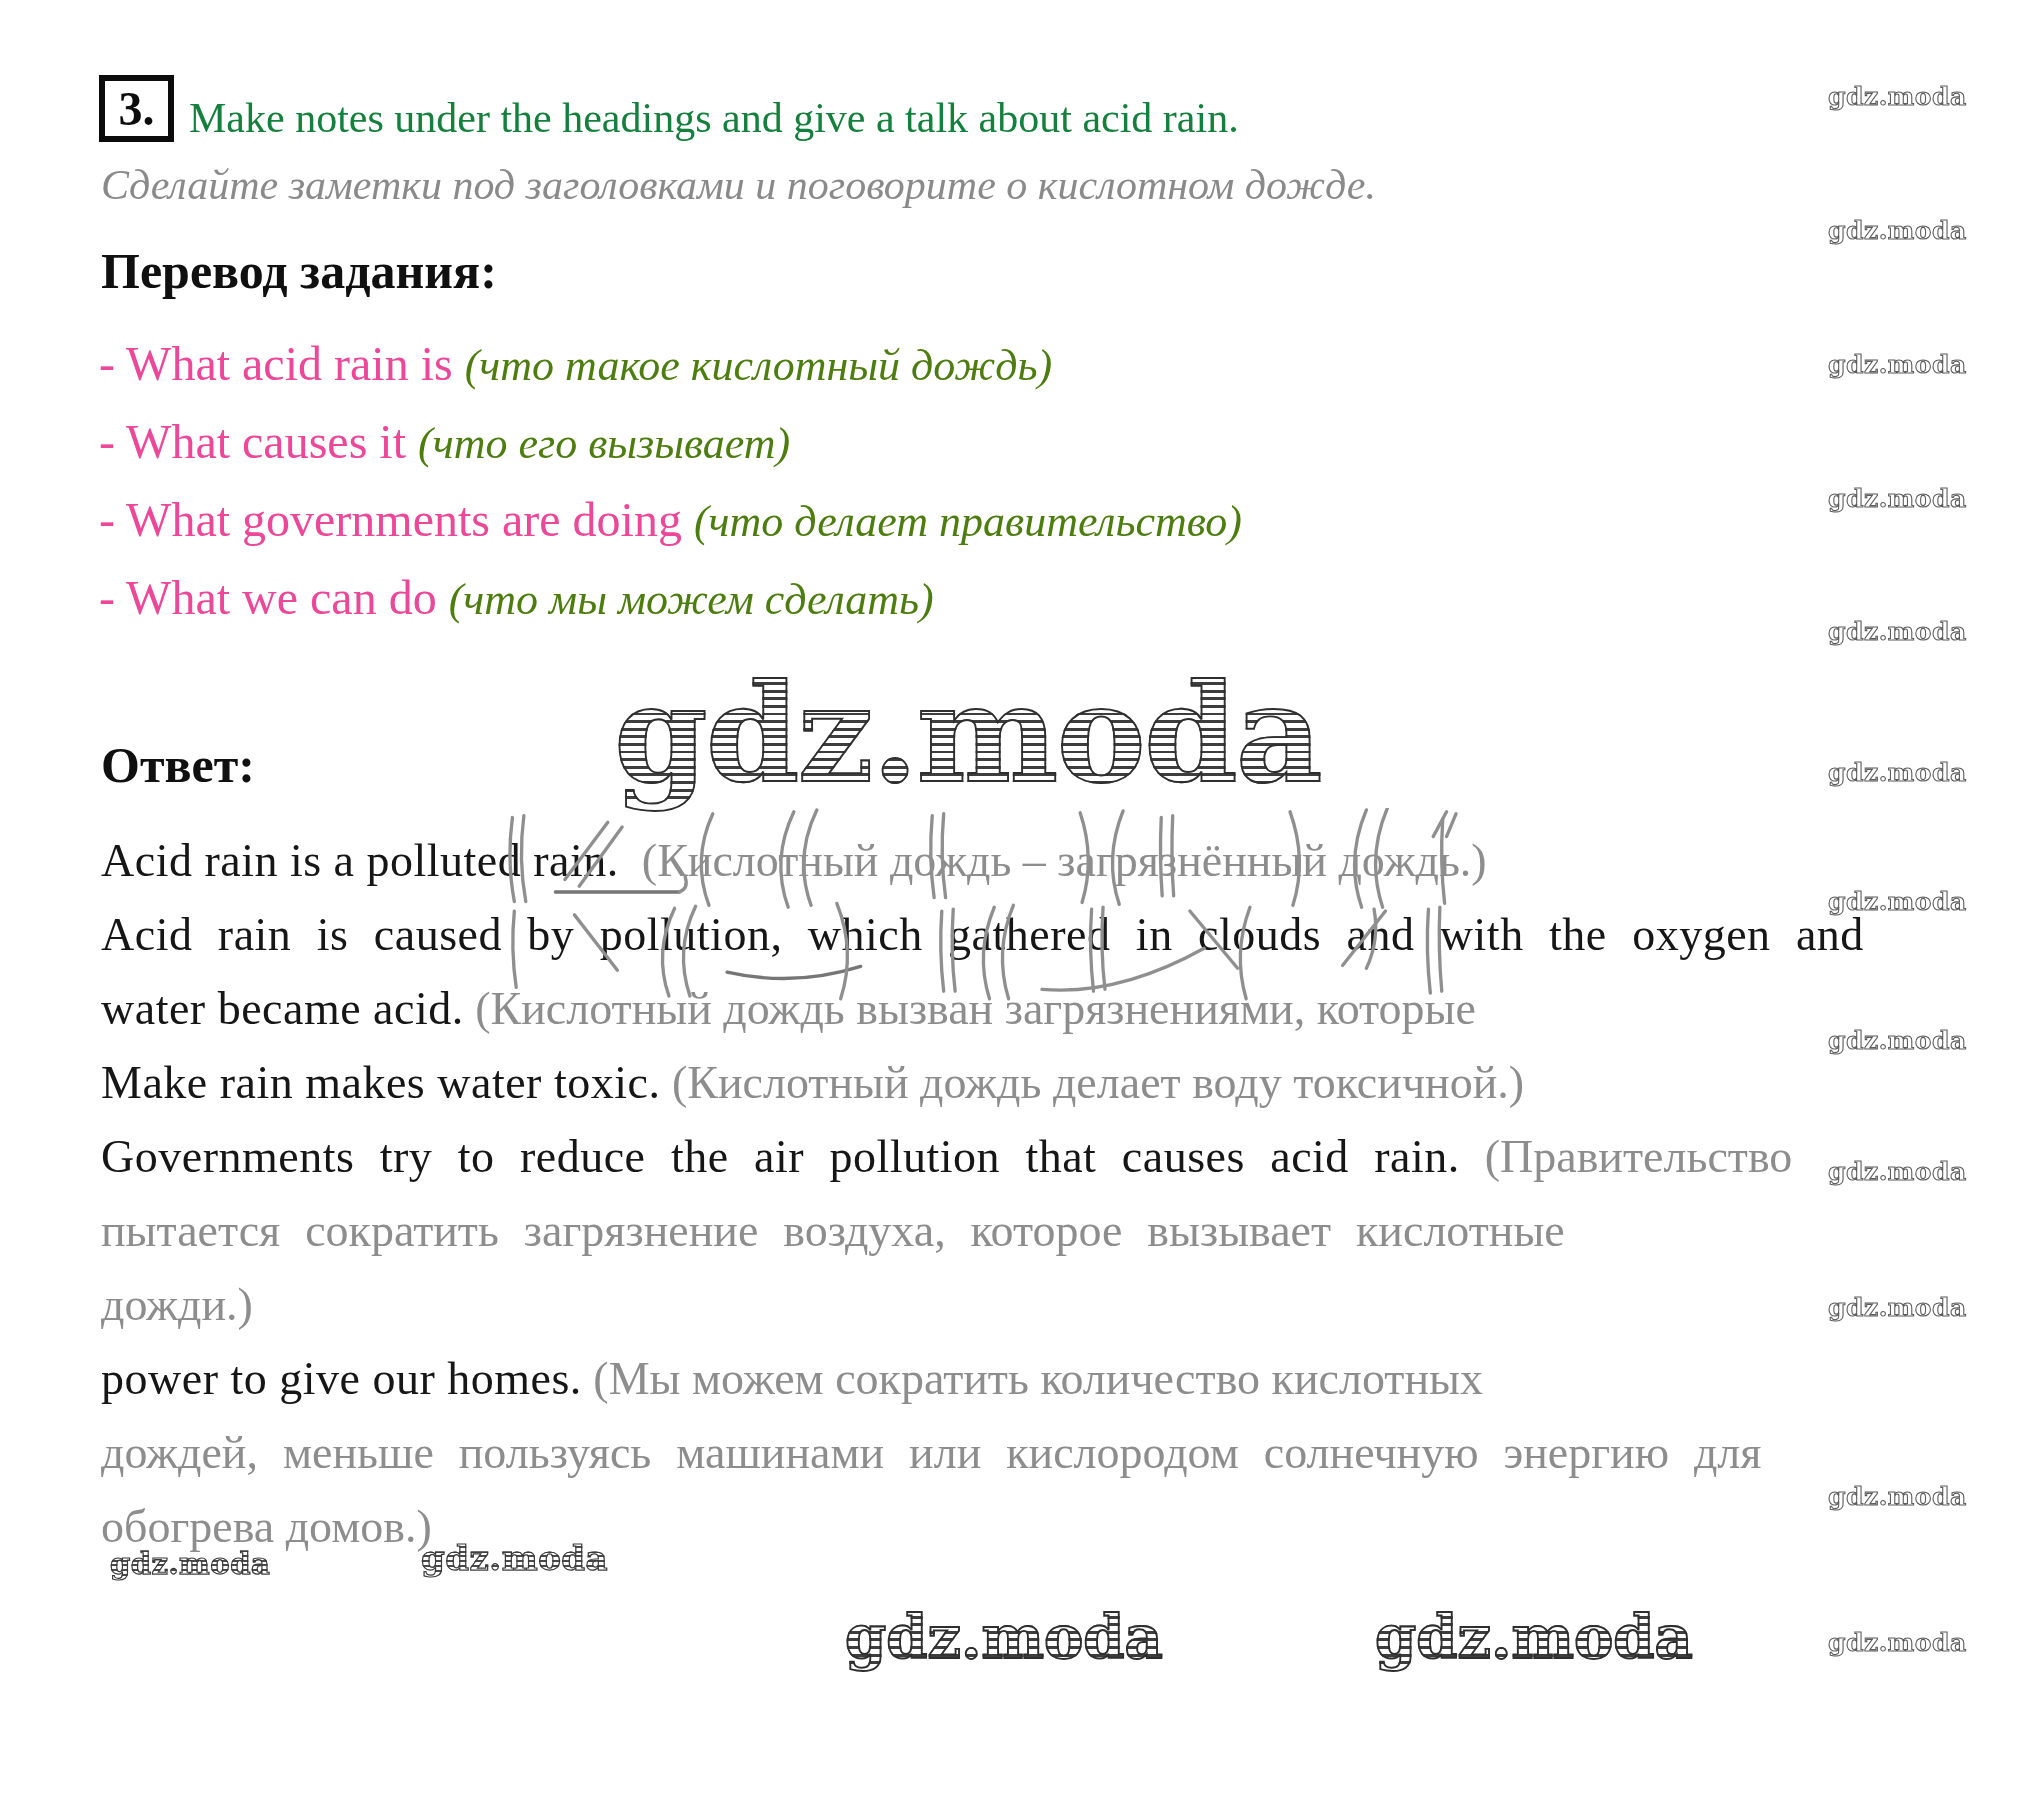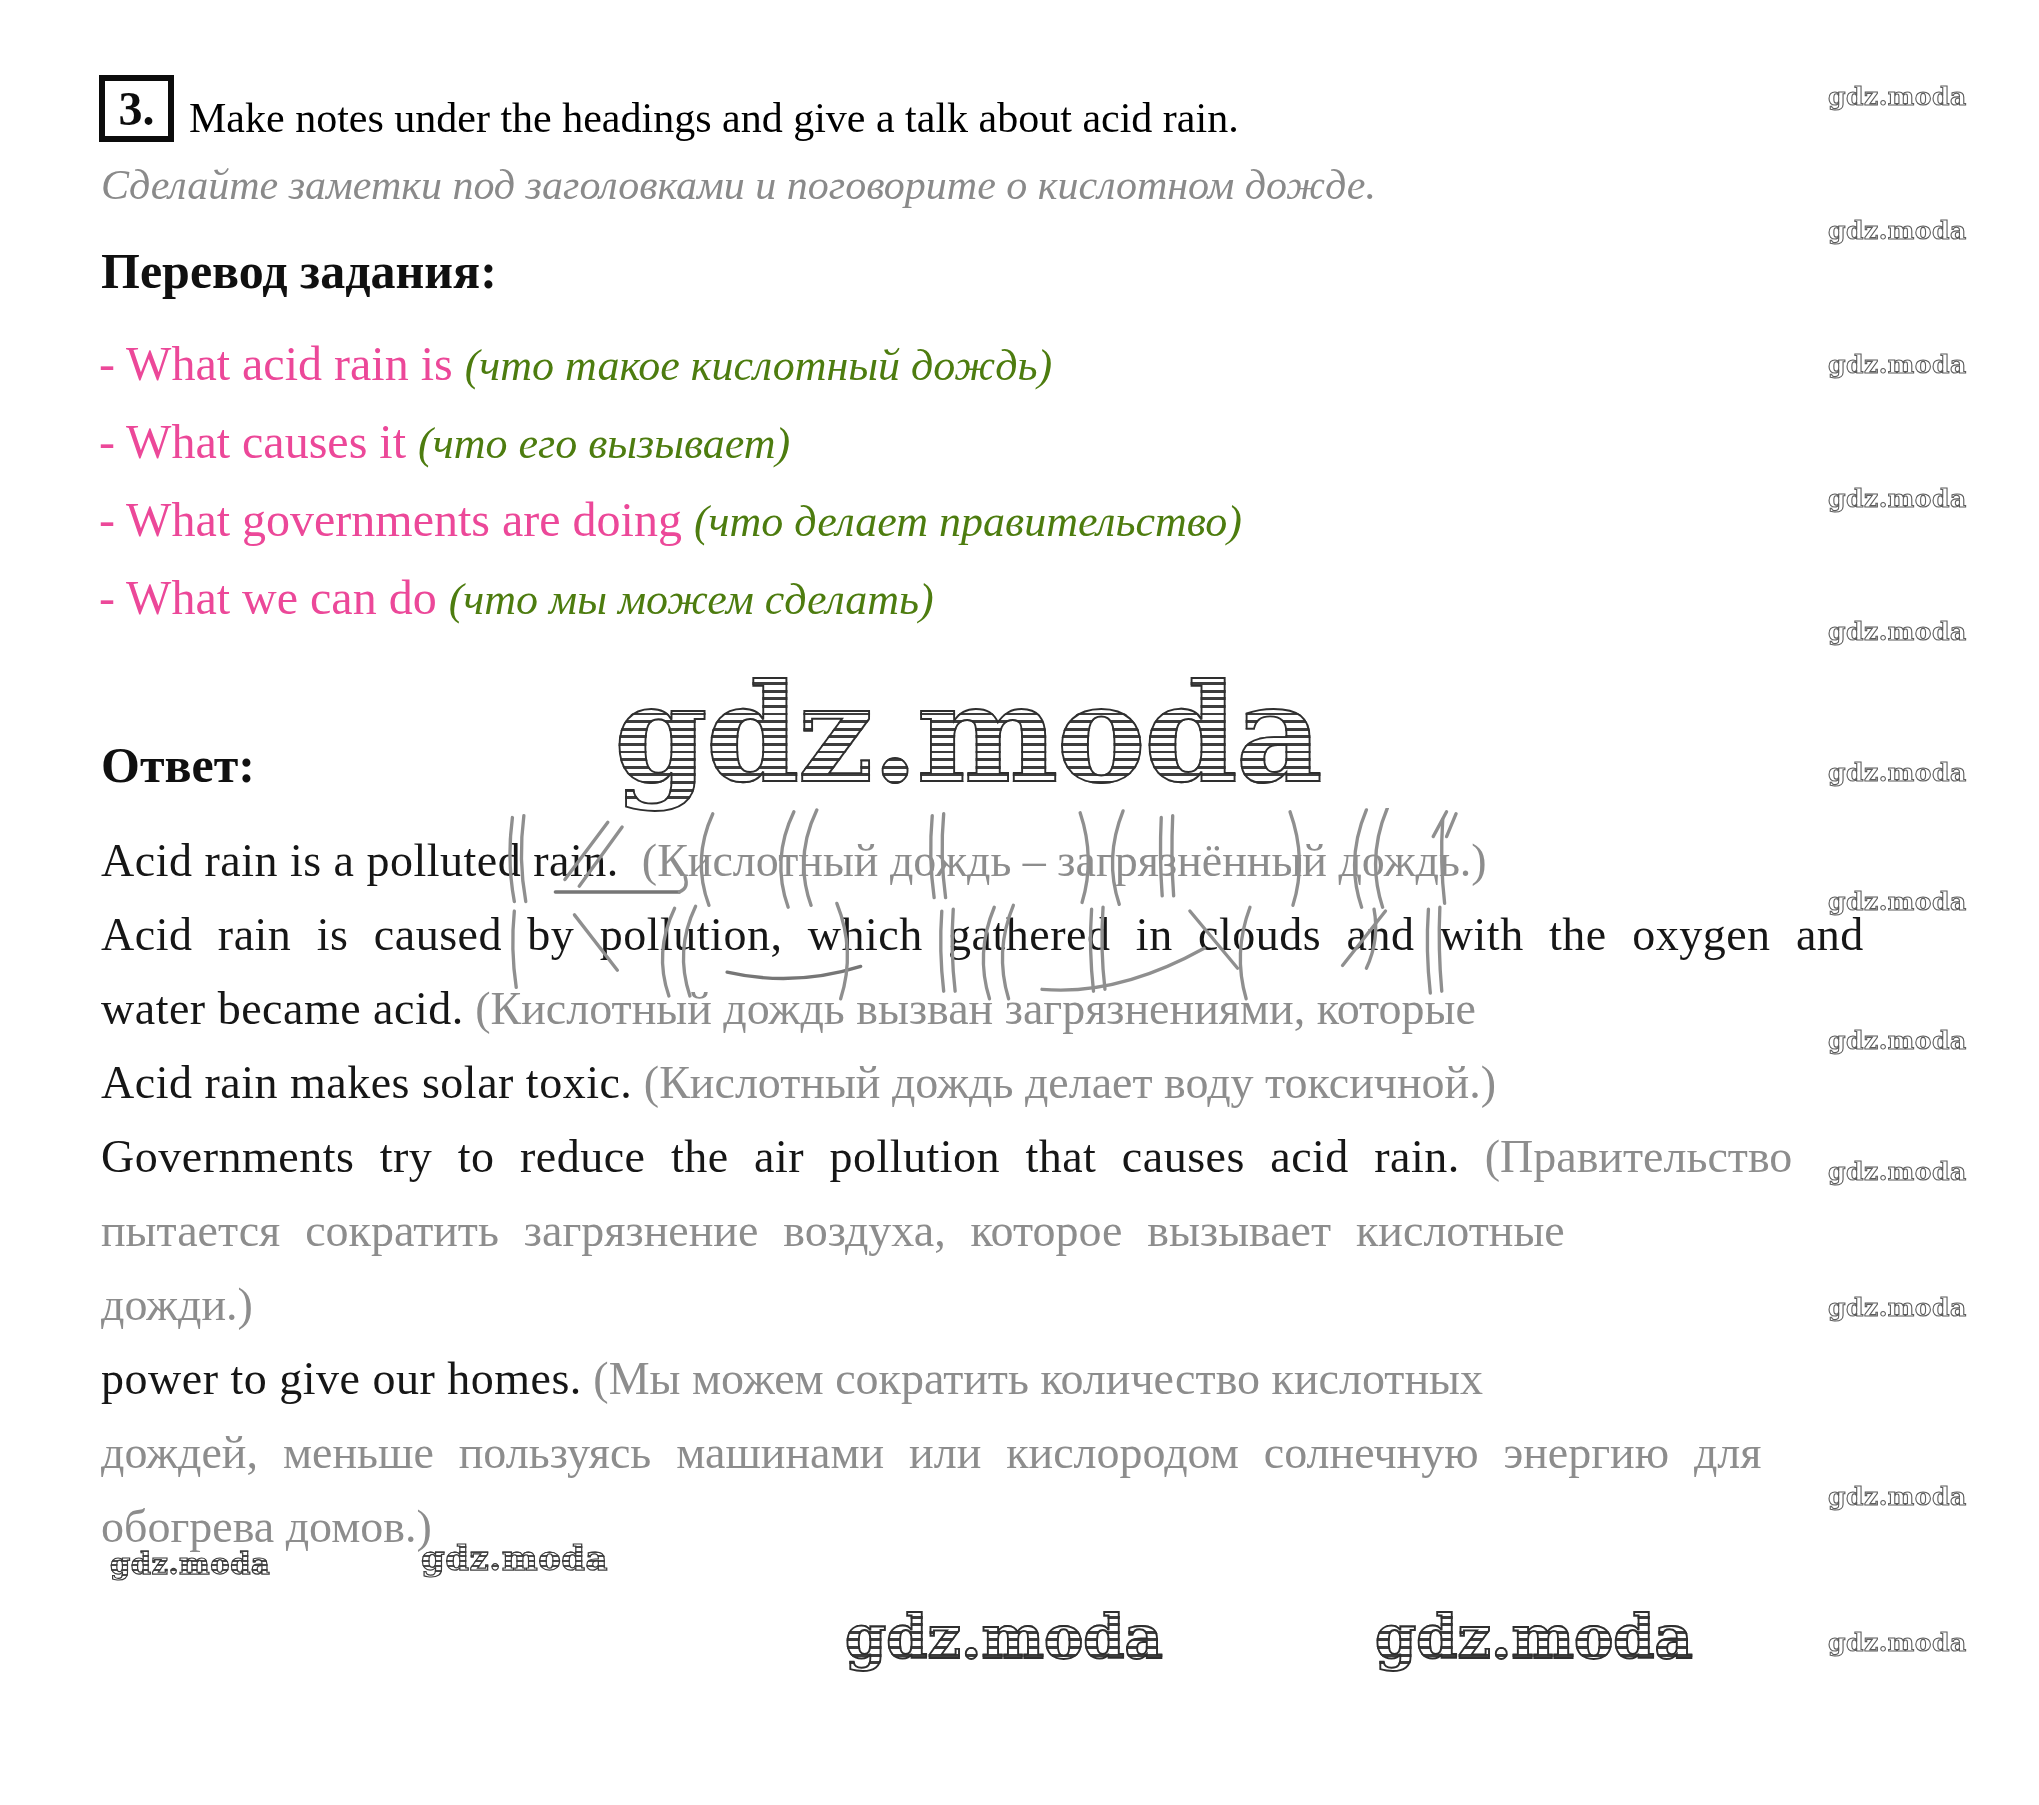--- a/index.html
+++ b/index.html
@@ -5,21 +5,21 @@
   html,body{margin:0;padding:0;background:#ffffff;}
   body{width:2040px;height:1806px;position:relative;overflow:hidden;
        font-family:"Liberation Serif","DejaVu Serif",serif;}
   .page{position:absolute;left:0;top:0;width:2040px;height:1806px;background:#ffffff;}
   .nowrap{white-space:nowrap;}
 
   
   .task-box{position:absolute;left:99px;top:75px;width:63px;height:55px;
             border:6.7px solid #0c0c0c;display:flex;align-items:center;justify-content:center;
             font-weight:bold;font-size:48px;color:#0c0c0c;background:#fff;}
-  .task-title{position:absolute;left:189px;top:84px;line-height:69px;font-size:42px;color:#000000;}
+  .task-title{position:absolute;left:189px;top:84px;line-height:69px;font-size:42px;color:#15803d;}
   .task-ru{position:absolute;left:101px;top:151px;line-height:69px;font-size:42px;
            font-style:italic;color:#8a8a8a;}
   .h1{position:absolute;left:101px;height:74px;line-height:74px;font-weight:bold;
       font-size:50px;color:#101010;text-align:right;}
 
   
   #bullets{position:absolute;left:99px;top:325px;}
   .bl{height:78px;line-height:78px;white-space:nowrap;}
   .bl .en{font-size:48px;color:#ec4899;}
   .bl .ru{font-size:44px;color:#4d7c0f;font-style:italic;}
@@ -69,21 +69,21 @@
       <div class="bl"><span class="en">- What governments are doing </span><span class="ru">(что делает правительство)</span></div>
       <div class="bl"><span class="en">- What we can do </span><span class="ru">(что мы можем сделать)</span></div>
     </div>
 
   <div class="h1" style="top:728px">Ответ:</div>
   <div class="wm-big hatch nowrap">gdz.moda</div>
   <div id="answer">
       <div class="aln"><span class="en">Acid rain is a polluted rain.</span><span class="ru">&nbsp;&nbsp;(Кислотный дождь – загрязнённый дождь.)</span></div>
       <div class="aln wide"><span class="en">Acid rain is caused by pollution, which gathered in clouds and with the oxygen and</span></div>
       <div class="aln"><span class="en">water became acid.</span><span class="ru"> (Кислотный дождь вызван загрязнениями, которые</span></div>
-      <div class="aln"><span class="en">Acid rain makes solar toxic.</span><span class="ru"> (Кислотный дождь делает воду токсичной.)</span></div>
+      <div class="aln"><span class="en">Make rain makes water toxic.</span><span class="ru"> (Кислотный дождь делает воду токсичной.)</span></div>
       <div class="aln wide"><span class="en">Governments try to reduce the air pollution that causes acid rain.</span><span class="ru"> (Правительство</span></div>
       <div class="aln wide"><span class="ru">пытается сократить загрязнение воздуха, которое вызывает кислотные</span></div>
       <div class="aln"><span class="ru">дожди.)</span></div>
       <div class="aln"><span class="en">power to give our homes.</span><span class="ru"> (Мы можем сократить количество кислотных</span></div>
       <div class="aln wide"><span class="ru">дождей, меньше пользуясь машинами или кислородом солнечную энергию для</span></div>
       <div class="aln"><span class="ru">обогрева домов.)</span></div>
     </div>
 
   <svg id="swoosh" width="1157" height="229" viewBox="0 0 1210 240">
     <path d="M105,10 q-6,45 2,88"></path>

